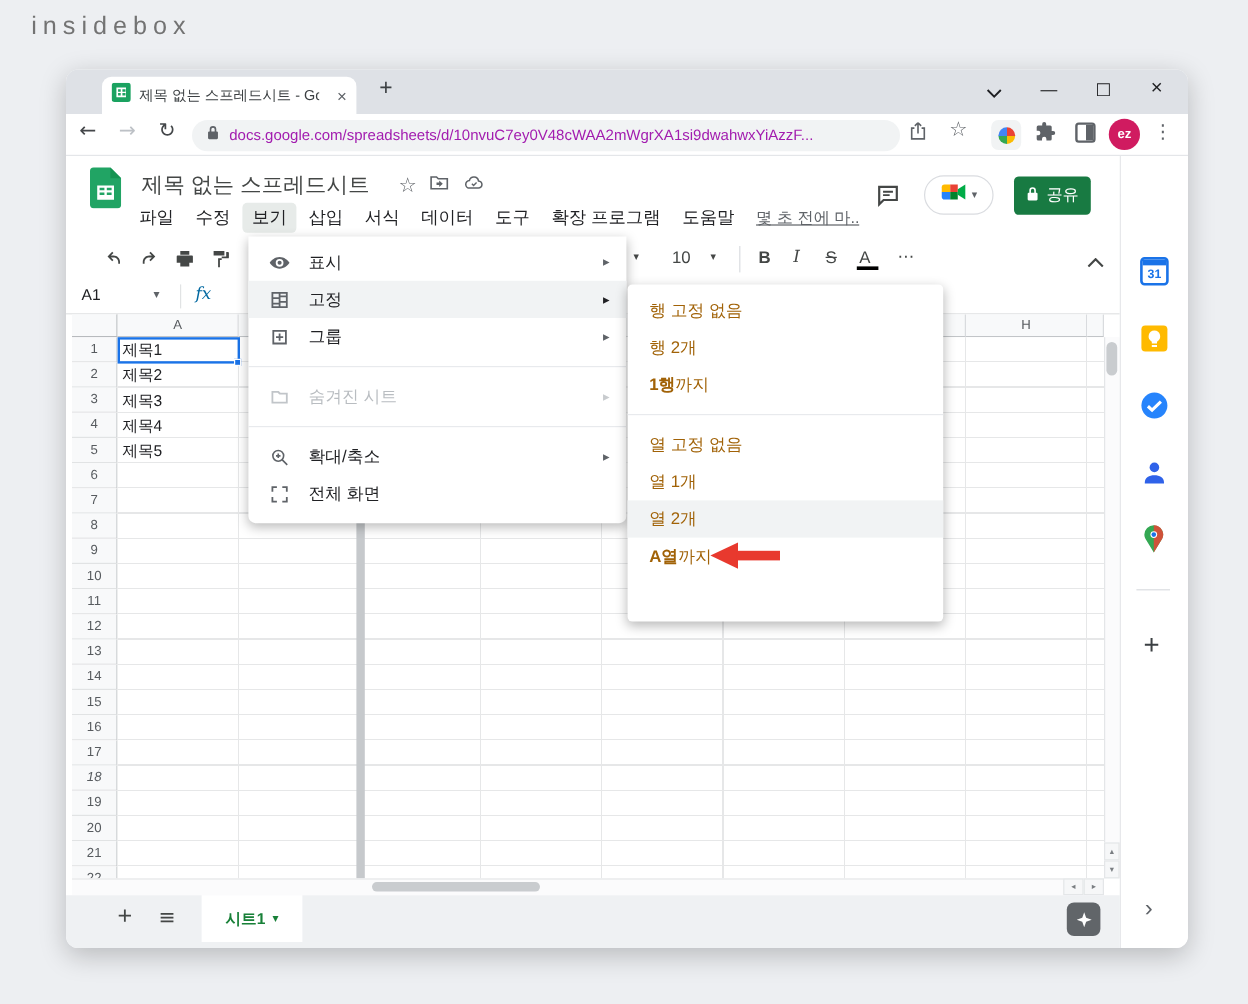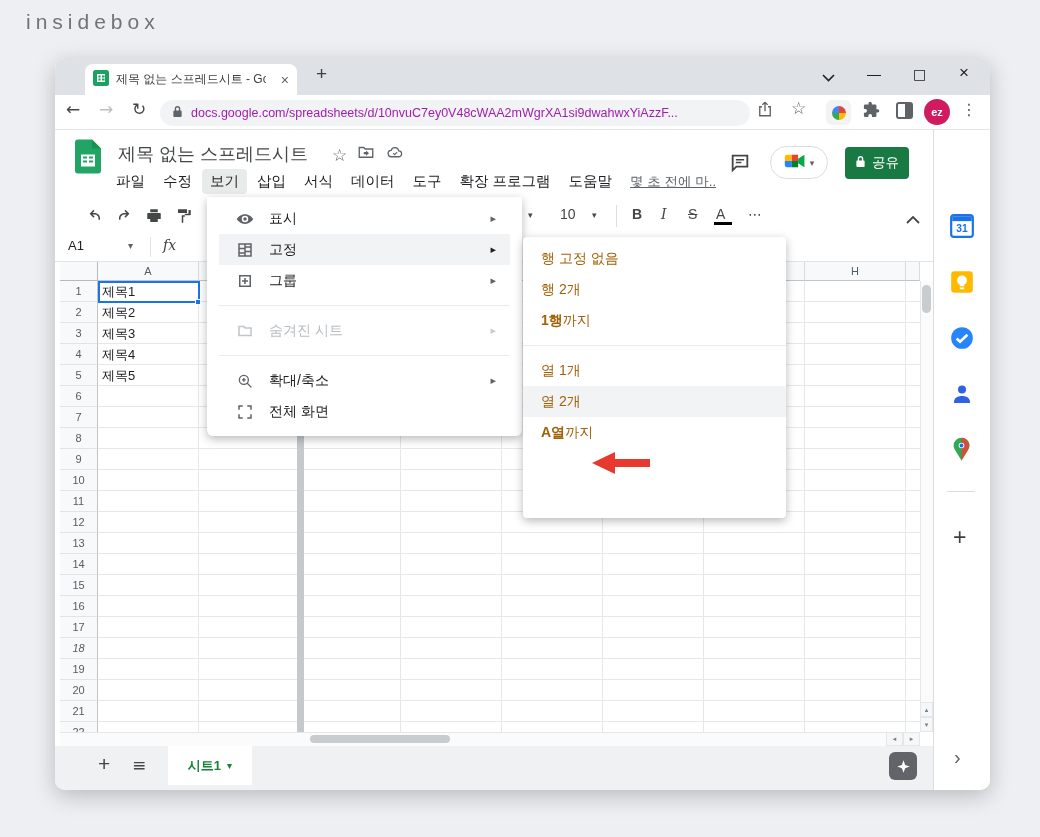--- a/index.html
+++ b/index.html
@@ -53,21 +53,21 @@
   .tbtext{position:absolute;top:206px;font-size:14px;color:#444746;}
   .tbdivider{position:absolute;top:205px;width:1px;height:22px;background:#dadce0;}
   #fmt-color-bar{position:absolute;left:714px;top:222px;width:18px;height:3px;background:#000;}
   #collapse-btn{position:absolute;left:906px;top:210px;}
 
   
   #formulabar{position:absolute;left:55px;top:233px;width:878px;height:29px;background:#fff;border-bottom:1px solid #e1e3e4;}
   #namebox{position:absolute;left:68px;top:238px;font-size:13px;color:#202124;}
   #namebox-arrow{position:absolute;left:128px;top:240px;font-size:10px;color:#5f6368;}
   #fx-divider{position:absolute;left:150px;top:237px;width:1px;height:20px;background:#e1e3e4;}
-  #fx{position:absolute;left:163px;top:237px;font-size:14px;color:#404040;font-style:italic;font-family:"DejaVu Serif",serif;}
+  #fx{position:absolute;left:163px;top:237px;font-size:14px;color:#0369a1;font-style:italic;font-family:"DejaVu Serif",serif;}
 
   
   #corner{position:absolute;left:60px;top:262px;width:38px;height:19px;background:#f8f9fa;border-right:1px solid #b7babd;border-bottom:1px solid #b7babd;}
   .col-h{position:absolute;top:262px;height:19px;background:#f8f9fa;border-right:1px solid #d9dbde;border-bottom:1px solid #c2c5c8;font-size:11px;color:#575b5f;display:flex;align-items:center;justify-content:center;}
   #rowwrap{position:absolute;left:60px;top:281px;width:38px;height:451px;overflow:hidden;}
   .row-h{position:absolute;left:0;width:38px;height:21px;background:#f8f9fa;border-right:1px solid #c2c5c8;border-bottom:1px solid #e1e3e4;font-size:11px;color:#575b5f;display:flex;align-items:center;justify-content:center;}
   #cellswrap{position:absolute;left:98px;top:281px;width:822px;height:451px;overflow:hidden;background:
     repeating-linear-gradient(to right,transparent 0 100px,#e6e7e8 100px 101px),
     repeating-linear-gradient(to bottom,transparent 0 20px,#e6e7e8 20px 21px),#fff;}
   .cell-text{position:absolute;left:4px;height:21px;font-size:13px;color:#202124;display:flex;align-items:center;}
@@ -93,21 +93,21 @@
   #explore-btn{position:absolute;left:889px;top:752px;width:28px;height:28px;border-radius:6px;background:#616569;display:flex;align-items:center;justify-content:center;}
 
   
   #sidepanel{position:absolute;left:933px;top:130px;width:57px;height:660px;background:#fff;border-left:1px solid #dadce0;border-radius:0 0 10px 0;}
   .sp-icon{position:absolute;left:948px;width:27px;height:27px;display:flex;align-items:center;justify-content:center;}
   #sp-divider{position:absolute;left:947px;top:491px;width:28px;height:1px;background:#dadce0;}
   #sp-add{position:absolute;left:953px;top:524px;font-size:23px;color:#3c4043;}
   #sp-expand{position:absolute;left:954px;top:746px;font-size:20px;color:#5f6368;}
 
   
-  #view-menu{position:absolute;left:207px;top:197px;width:315px;height:239px;background:#fff;border-radius:0 0 6px 6px;box-shadow:0 3px 10px rgba(0,0,0,.28);z-index:30;padding:6px 12px;}
+  #view-menu{position:absolute;left:207px;top:197px;width:315px;height:239px;background:#fff;border-radius:0 0 6px 6px;box-shadow:0 3px 10px rgba(0,0,0,.28);z-index:30;padding:6px 0;}
   .vm-item{height:31px;display:flex;align-items:center;padding:0 14px 0 16px;}
   .vm-item.active{background:#f1f3f4;}
   .vm-icon{width:20px;display:flex;align-items:center;justify-content:center;}
   .vm-label{font-size:14px;color:#202124;margin-left:14px;}
   .vm-item.disabled .vm-label{color:#b9bdc1;}
   .vm-arrow{margin-left:auto;font-size:11px;color:#5f6368;}
   .vm-item.active .vm-arrow{color:#202124;}
   .vm-item.disabled .vm-arrow{color:#c8cbce;}
   .menu-sep{height:1px;background:#e8eaed;margin:9px 0;}
   #freeze-menu{position:absolute;left:523px;top:237px;width:263px;height:281px;background:#fff;border-radius:4px;box-shadow:0 3px 10px rgba(0,0,0,.28);z-index:30;padding:6px 0;}
@@ -421,20 +421,21 @@
           </svg>
         </div>
         <div class="vm-label">전체 화면</div>
       </div>
     </div>
   <div id="freeze-menu">
       <div class="fz-item">행 고정 없음</div>
       <div class="fz-item">행 2개</div>
       <div class="fz-item"><b>1행</b>까지</div>
       <div class="menu-sep"></div>
+      <div class="fz-item">열 고정 없음</div>
       <div class="fz-item">열 1개</div>
       <div class="fz-item highlighted">열 2개</div>
       <div class="fz-item"><b>A열</b>까지</div>
     </div>
 
   <div id="red-arrow">
     <div class="head"></div>
     <div class="tail"></div>
   </div>
 

